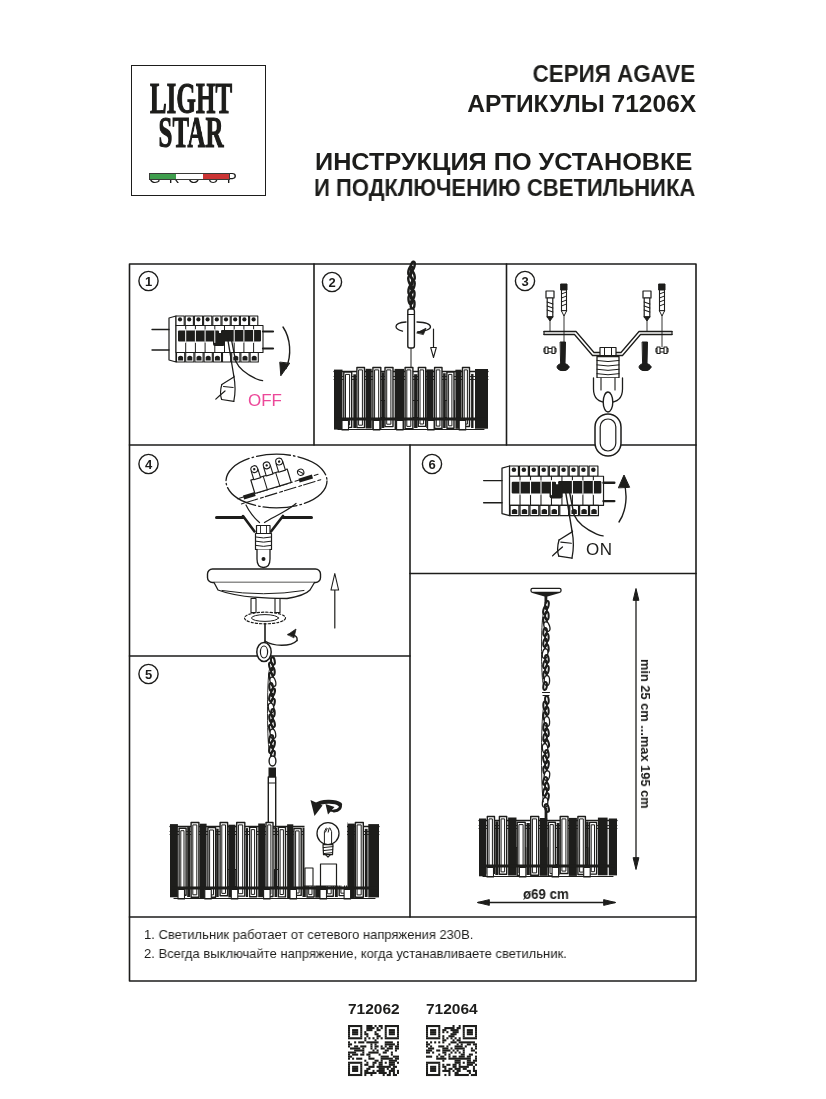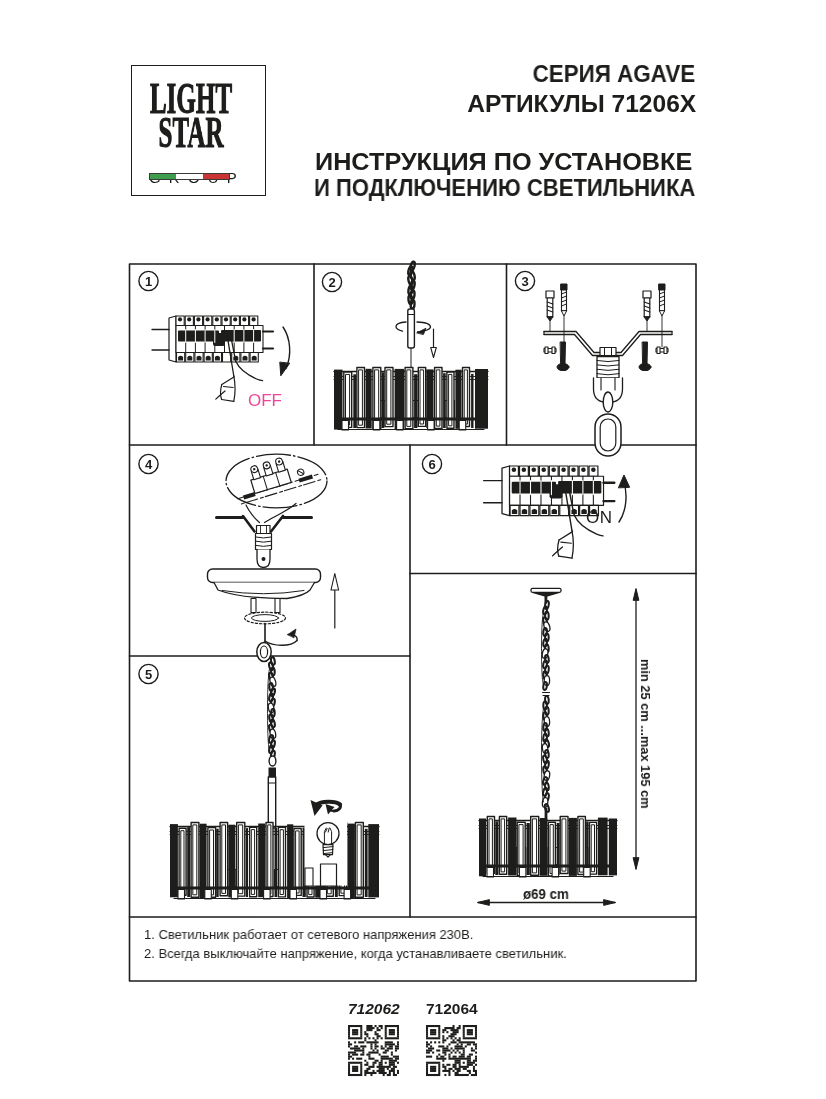--- a/index.html
+++ b/index.html
@@ -897,18 +897,18 @@
 <rect x="468.84" y="1071.92" width="2.04" height="2.09" fill="#1d1d1b" stroke="none"></rect>
 <rect x="474.96" y="1071.92" width="2.04" height="2.09" fill="#1d1d1b" stroke="none"></rect>
 <rect x="426.00" y="1073.96" width="14.28" height="2.09" fill="#1d1d1b" stroke="none"></rect>
 <rect x="444.36" y="1073.96" width="2.04" height="2.09" fill="#1d1d1b" stroke="none"></rect>
 <rect x="448.44" y="1073.96" width="2.04" height="2.09" fill="#1d1d1b" stroke="none"></rect>
 <rect x="454.56" y="1073.96" width="14.28" height="2.09" fill="#1d1d1b" stroke="none"></rect>
 <rect x="470.88" y="1073.96" width="6.12" height="2.09" fill="#1d1d1b" stroke="none"></rect>
 </svg>
 
 <div class="abs" style="left:247.5px;top:391px;font-size:17px;color:#ec4899;">OFF</div>
-<div class="abs" style="left:585.5px;top:508px;font-size:17px;color:#1d1d1b;letter-spacing:0.6px;">ON</div>
+<div class="abs" style="left:585.5px;top:540px;font-size:17px;color:#1d1d1b;letter-spacing:0.6px;">ON</div>
 <div class="abs hdr" style="left:653px;top:659px;font-size:13.5px;transform:rotate(90deg) scaleX(0.95);transform-origin:left top;">min 25 cm ...max 195 cm</div>
 <div class="abs hdr" style="left:522.5px;top:885.5px;font-size:14px;transform:scaleX(0.95);transform-origin:left top;">ø69 cm</div>
 <div class="abs" style="left:143.5px;top:925px;font-size:13.2px;line-height:19.4px;color:#1d1d1b;transform:scaleX(0.985);transform-origin:left top;">1. Светильник работает от сетевого напряжения 230В.<br>2. Всегда выключайте напряжение, когда устанавливаете светильник.</div>
-<div class="abs hdr" style="left:348px;top:1000px;width:51px;text-align:center;font-size:15.5px;font-style:italic;">712062</div>
+<div class="abs hdr" style="left:348px;top:1000px;width:51px;text-align:center;font-size:15.5px;">712062</div>
 <div class="abs hdr" style="left:426px;top:1000px;width:51px;text-align:left;font-size:15.5px;">712064</div>
 
 </body></html>

